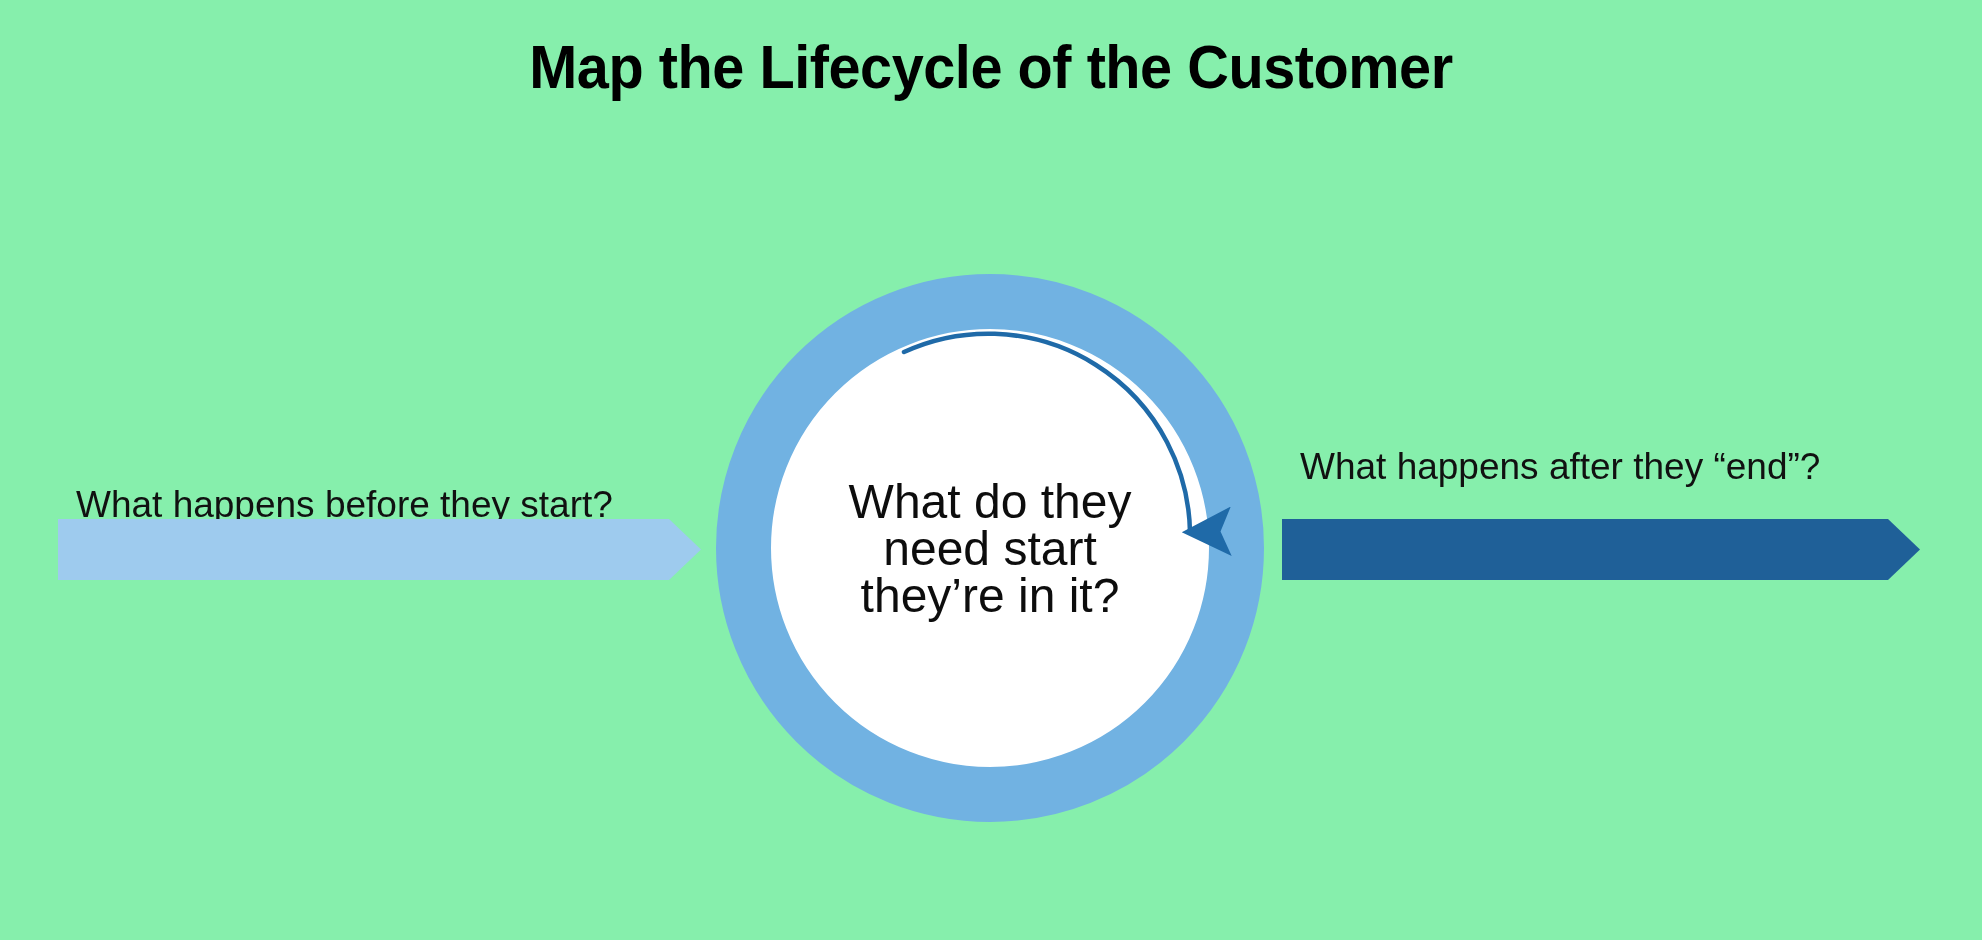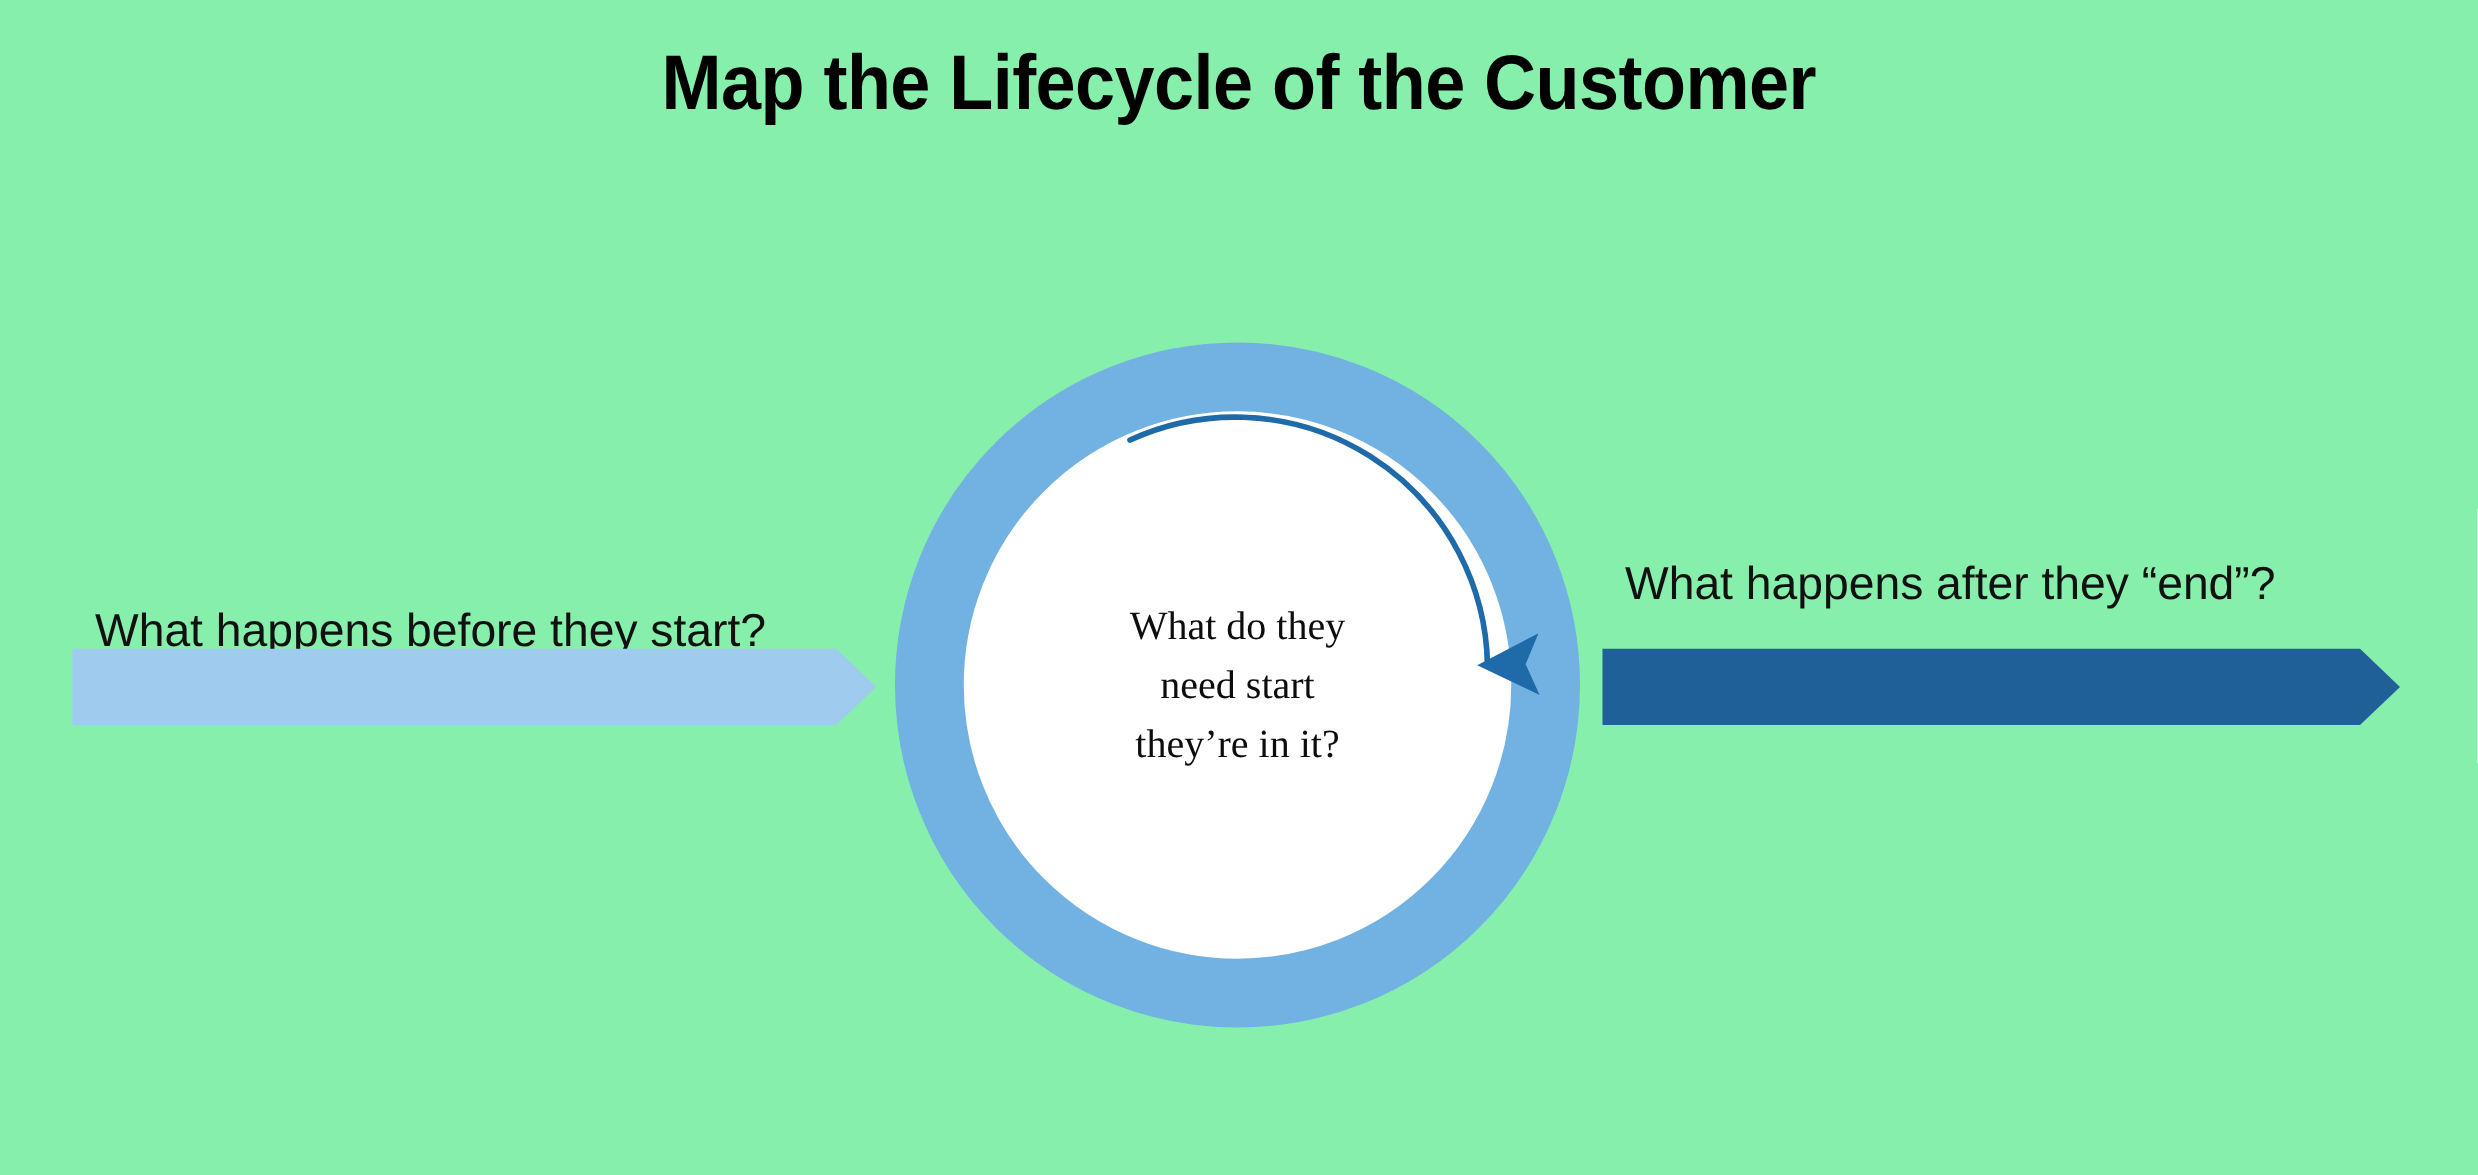--- a/index.html
+++ b/index.html
@@ -105,23 +105,23 @@
     height: 548px;
     overflow: visible;
   }
   .cycle-text {
     position: absolute;
     left: 50%;
     top: 50%;
     transform: translate(-50%, -50%);
     width: 330px;
     text-align: center;
-    font-family: Liberation Serif, serif;
+    font-family: Liberation Sans, sans-serif;
     font-weight: 400;
-    font-size: 32px;
+    font-size: 48px;
     line-height: 47px;
     color: #0d0d0d;
   }
   .cycle-text .tline { display: block; }
 </style>
 </head>
 <body>
 
 <div class="slide">
 

